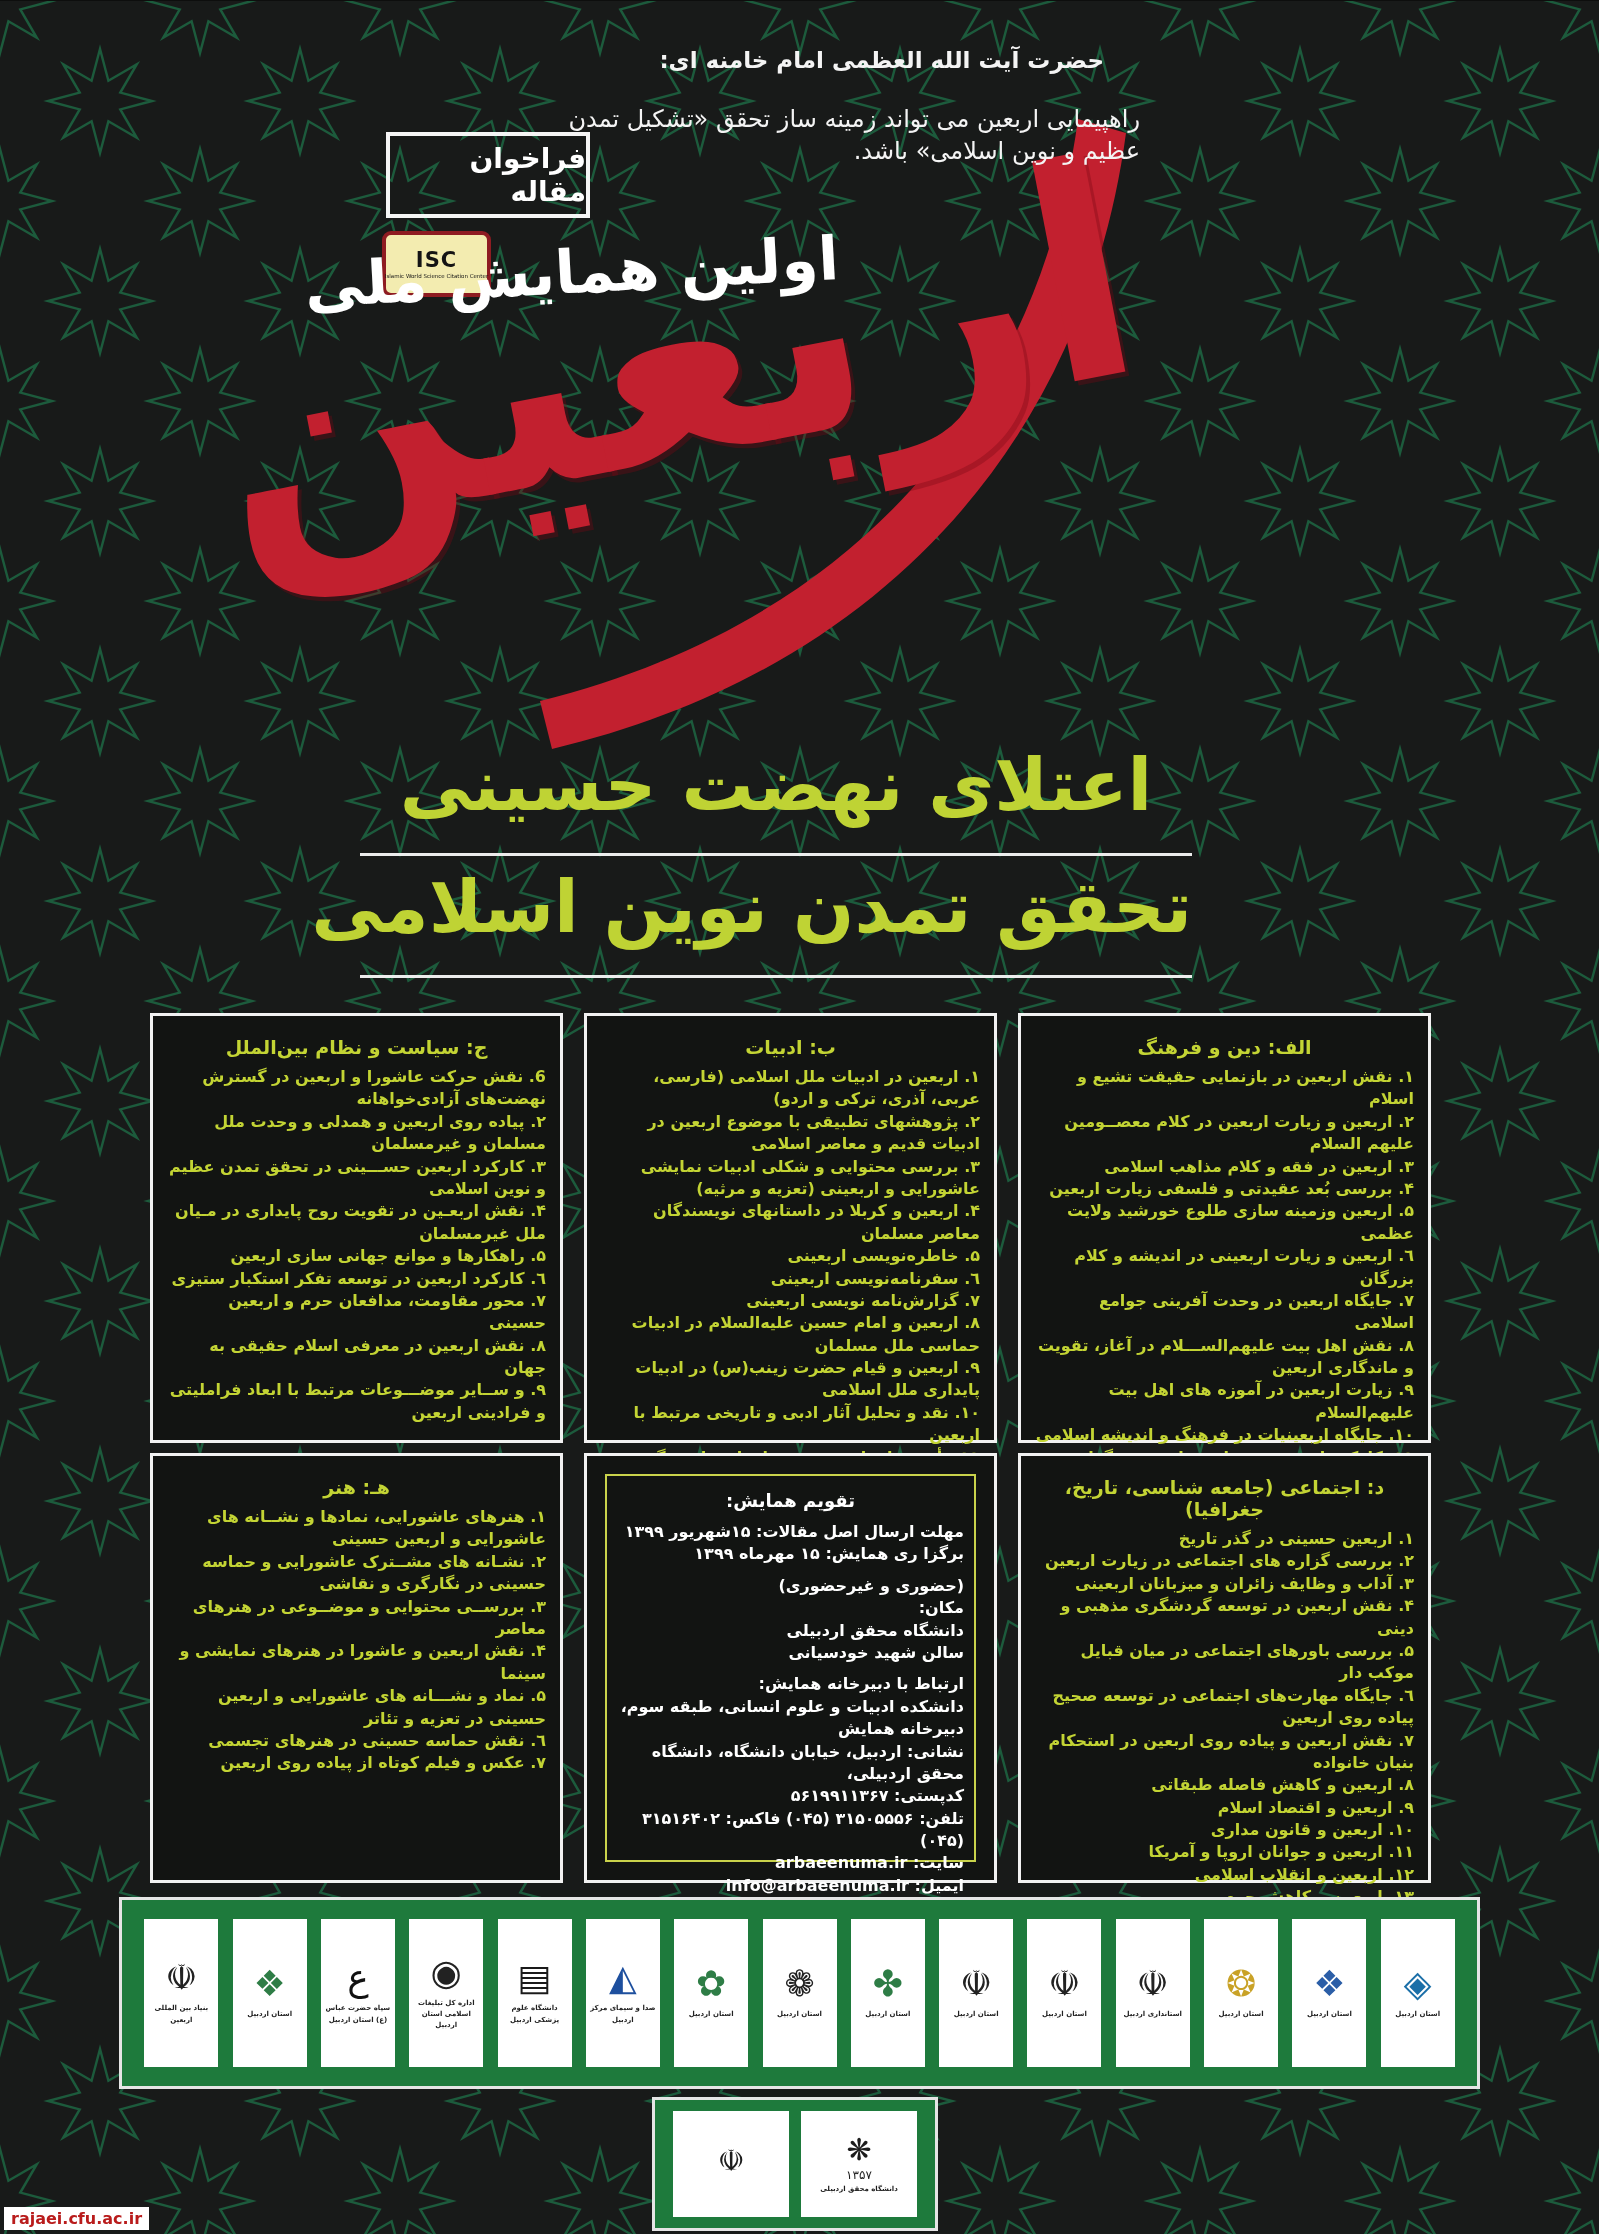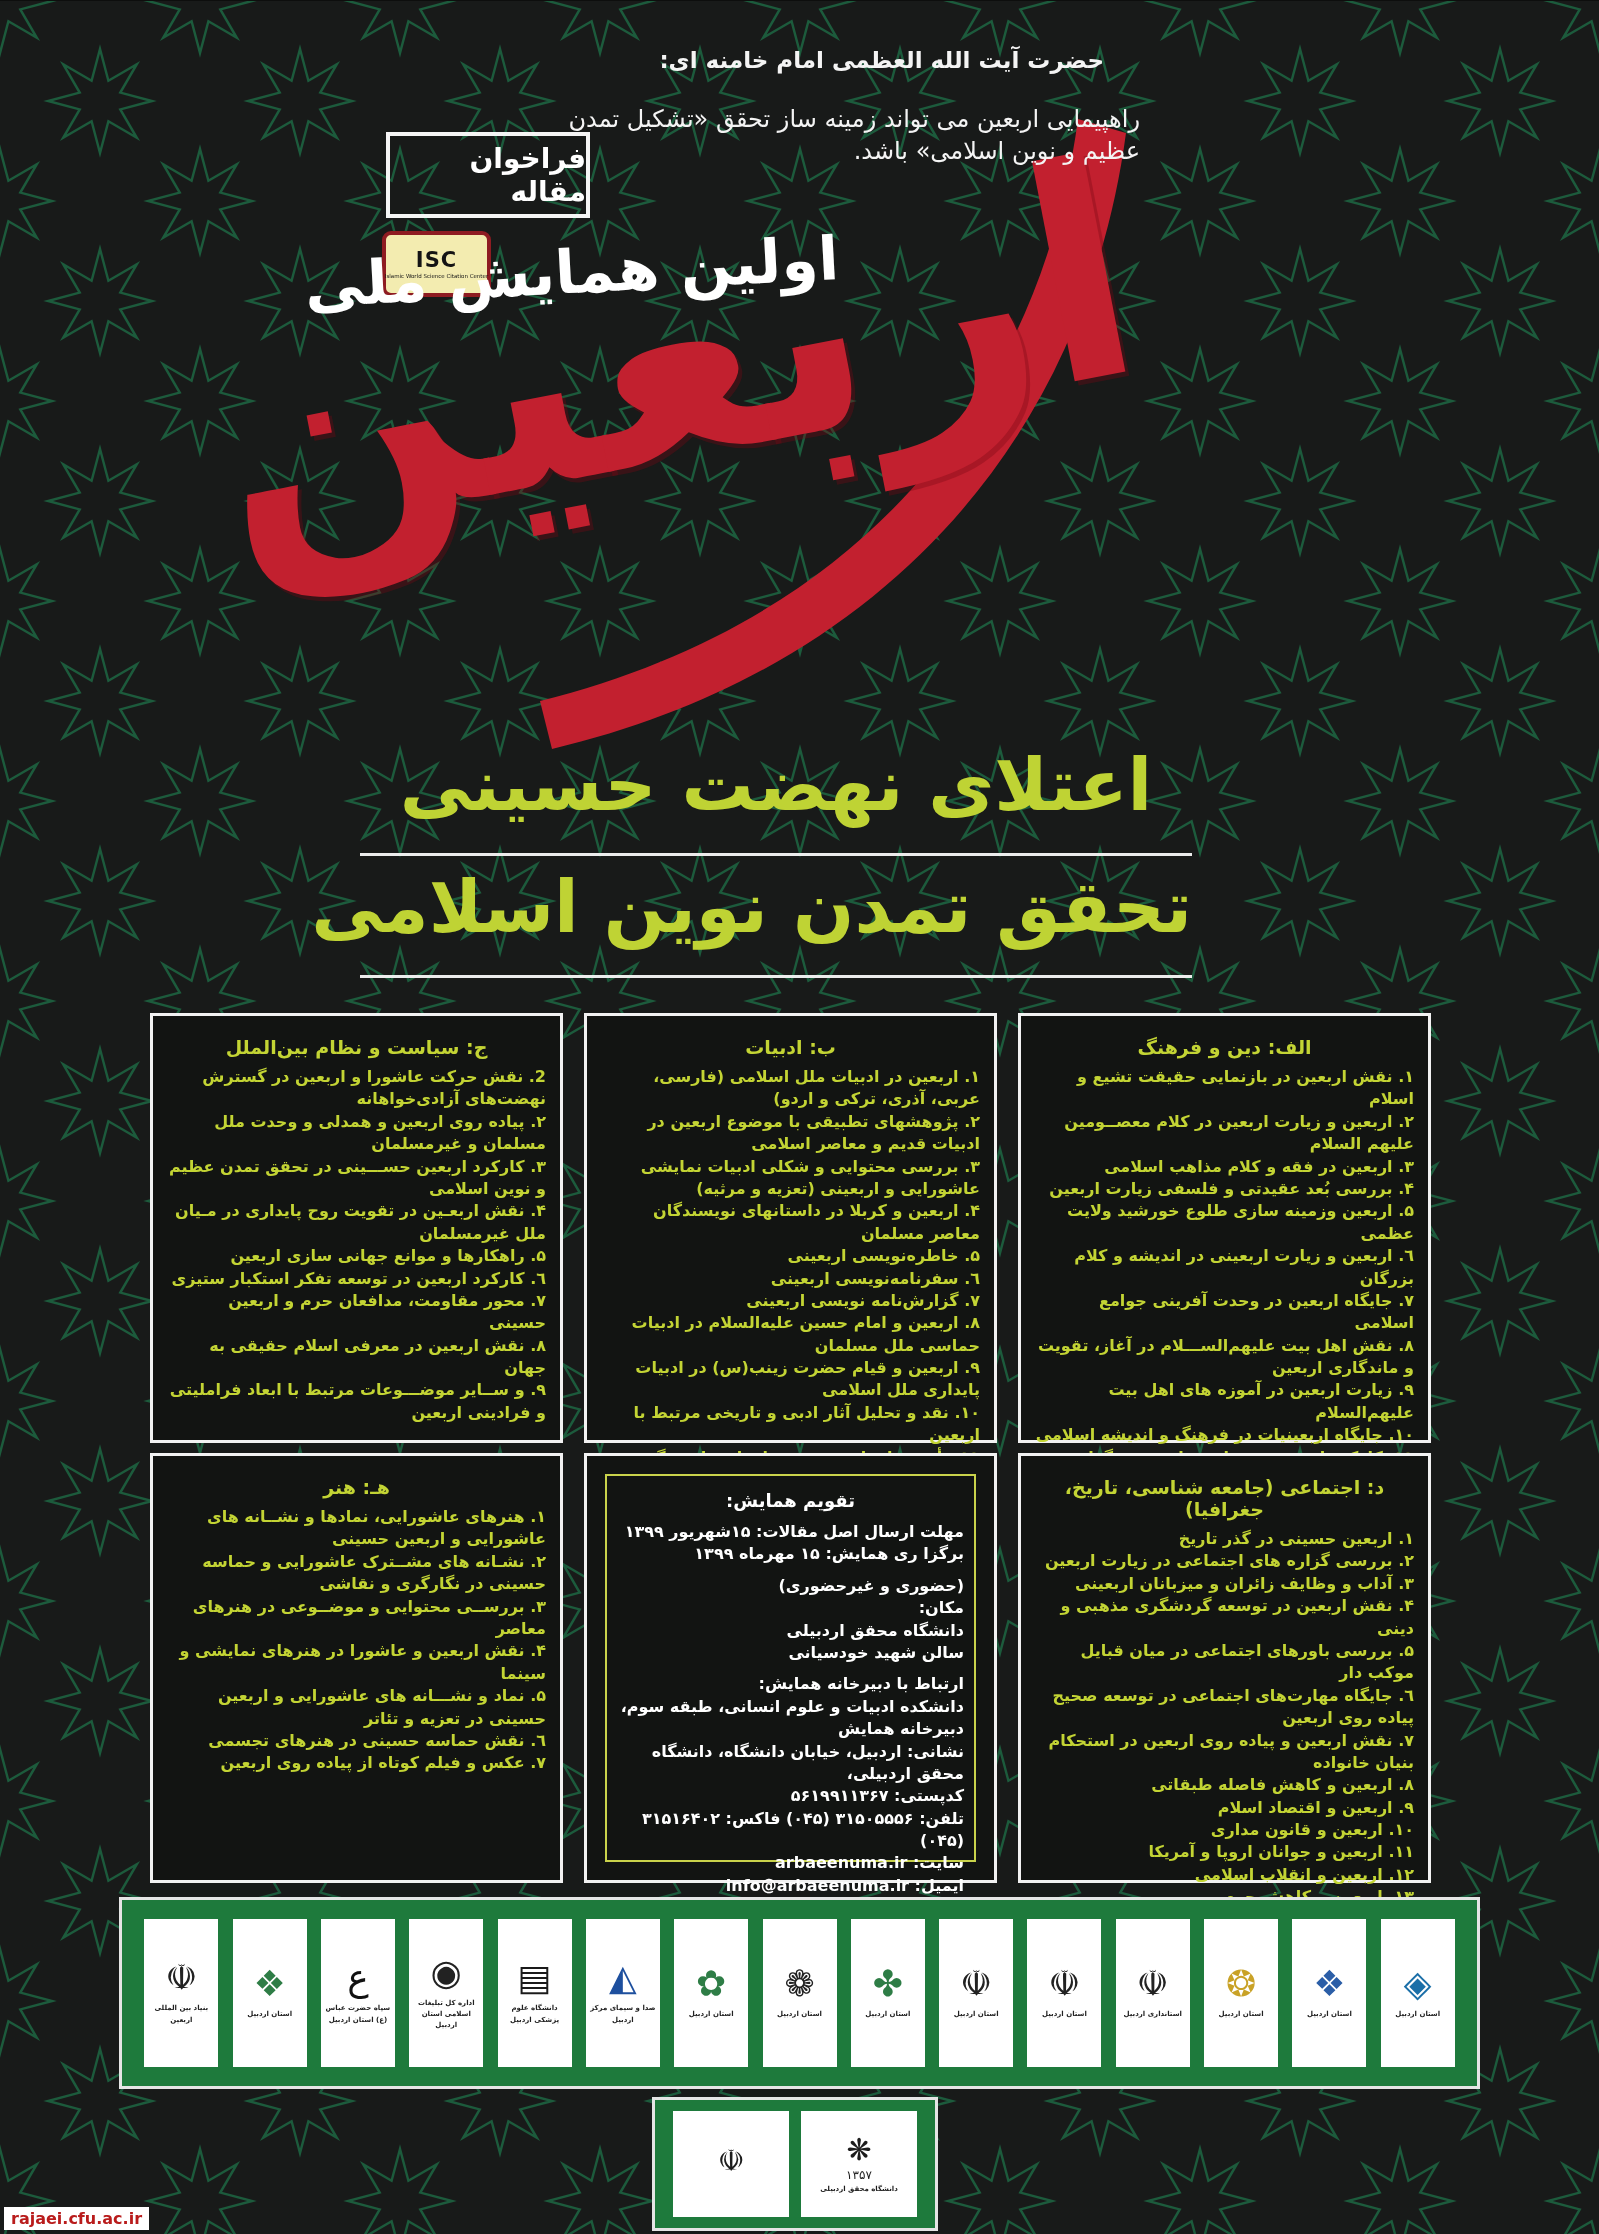--- a/index.html
+++ b/index.html
@@ -166,21 +166,21 @@
         <li>۱۲. بازتاب گفتمان عاشورایی و اربعینی در ادبیات مقاومت</li>
         <li>۱۳. اربعین و کربلا در ادبیات غنایی ملل مسلمان</li>
         <li>۱۴. و سایر موضوعات ادبی مرتبط با اربعین و پیاده روی اربعین</li>
       </ul>
   </div>
 
   <div class="box box-r1 box-c-left">
     <div class="box-title">ج: سیاست و نظام بین‌الملل</div>
     <ul>
 
-    <li>2. نقش حرکت عاشورا و اربعین در گسترش نهضت‌های آزادی‌خواهانه</li>
+    <li>6. نقش حرکت عاشورا و اربعین در گسترش نهضت‌های آزادی‌خواهانه</li>
         <li>۲. پیاده روی اربعین و همدلی و وحدت ملل مسلمان و غیرمسلمان</li>
         <li>۳. کارکرد اربعین حســـینی در تحقق تمدن عظیم و نوین اسلامی</li>
         <li>۴. نقش اربعـین در تقویت روح پایداری در مـیان ملل غیرمسلمان</li>
         <li>۵. راهکارها و موانع جهانی سازی اربعین</li>
         <li>٦. کارکرد اربعین در توسعه تفکر استکبار ستیزی</li>
         <li>۷. محور مقاومت، مدافعان حرم و اربعین حسینی</li>
         <li>۸. نقش اربعین در معرفی اسلام حقیقی به جهان</li>
         <li>۹. و ســایر موضـــوعات مرتبط با ابعاد فراملیتی و فرادینی اربعین</li>
       </ul>
   </div>

